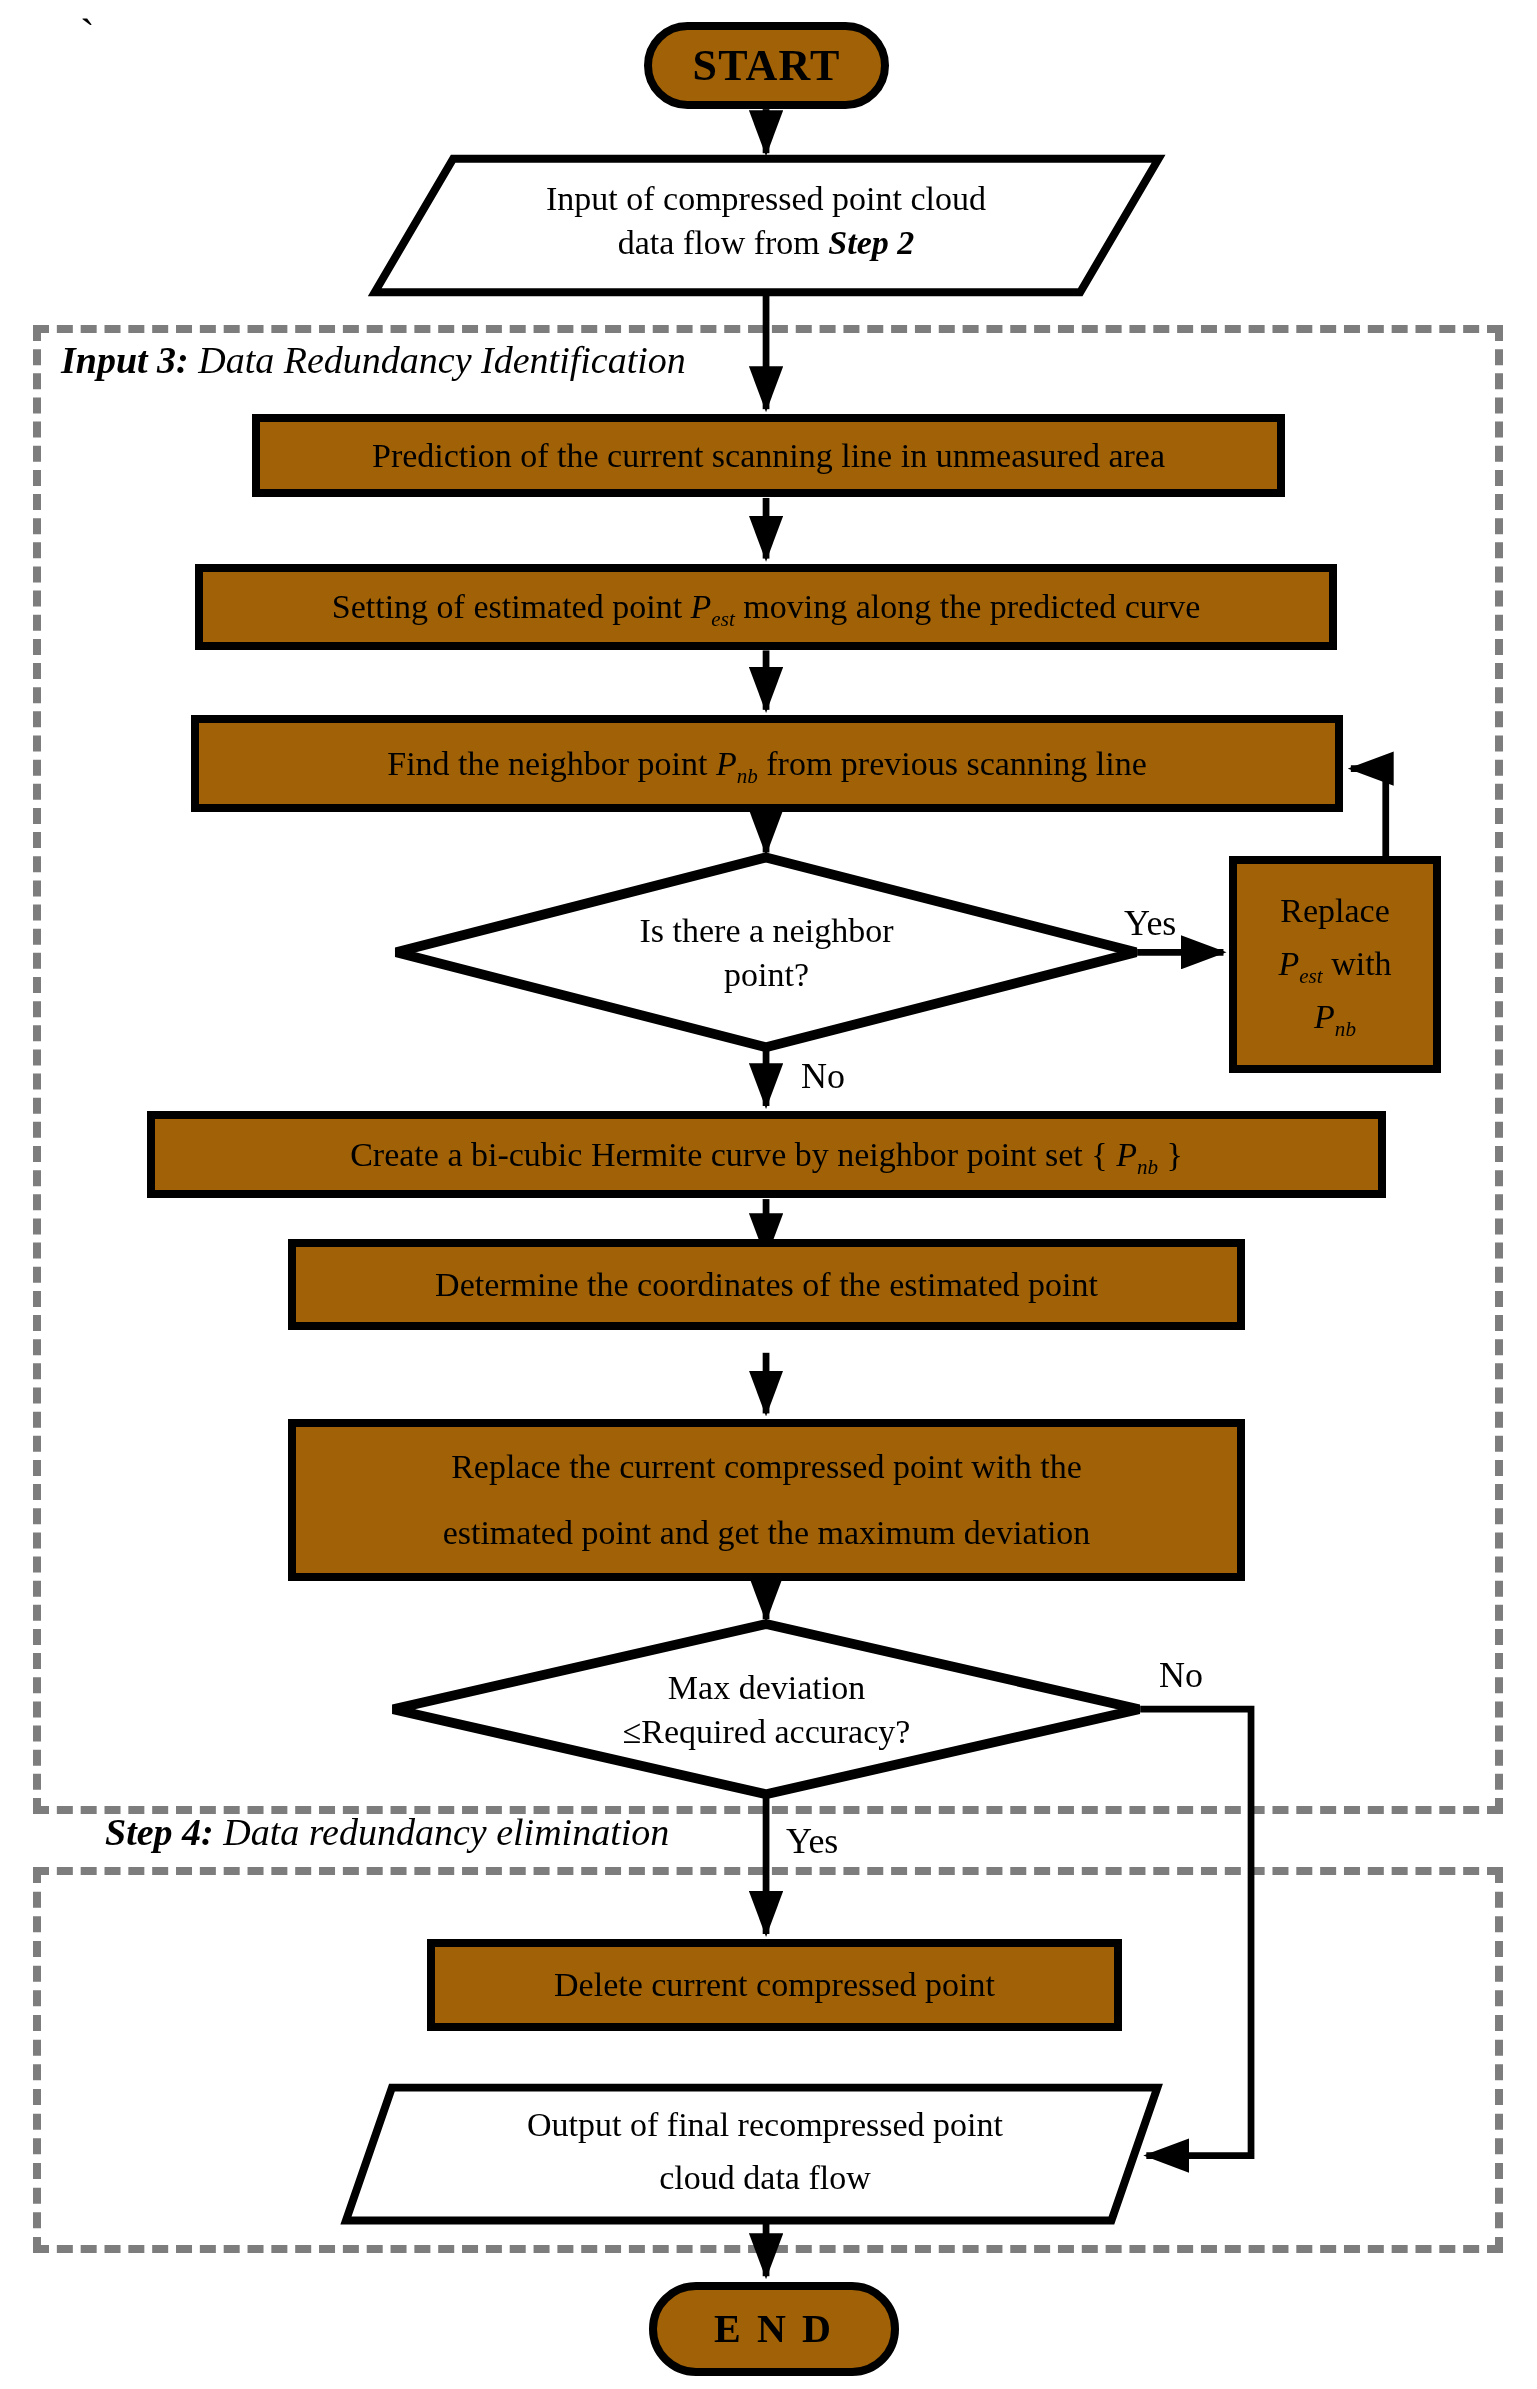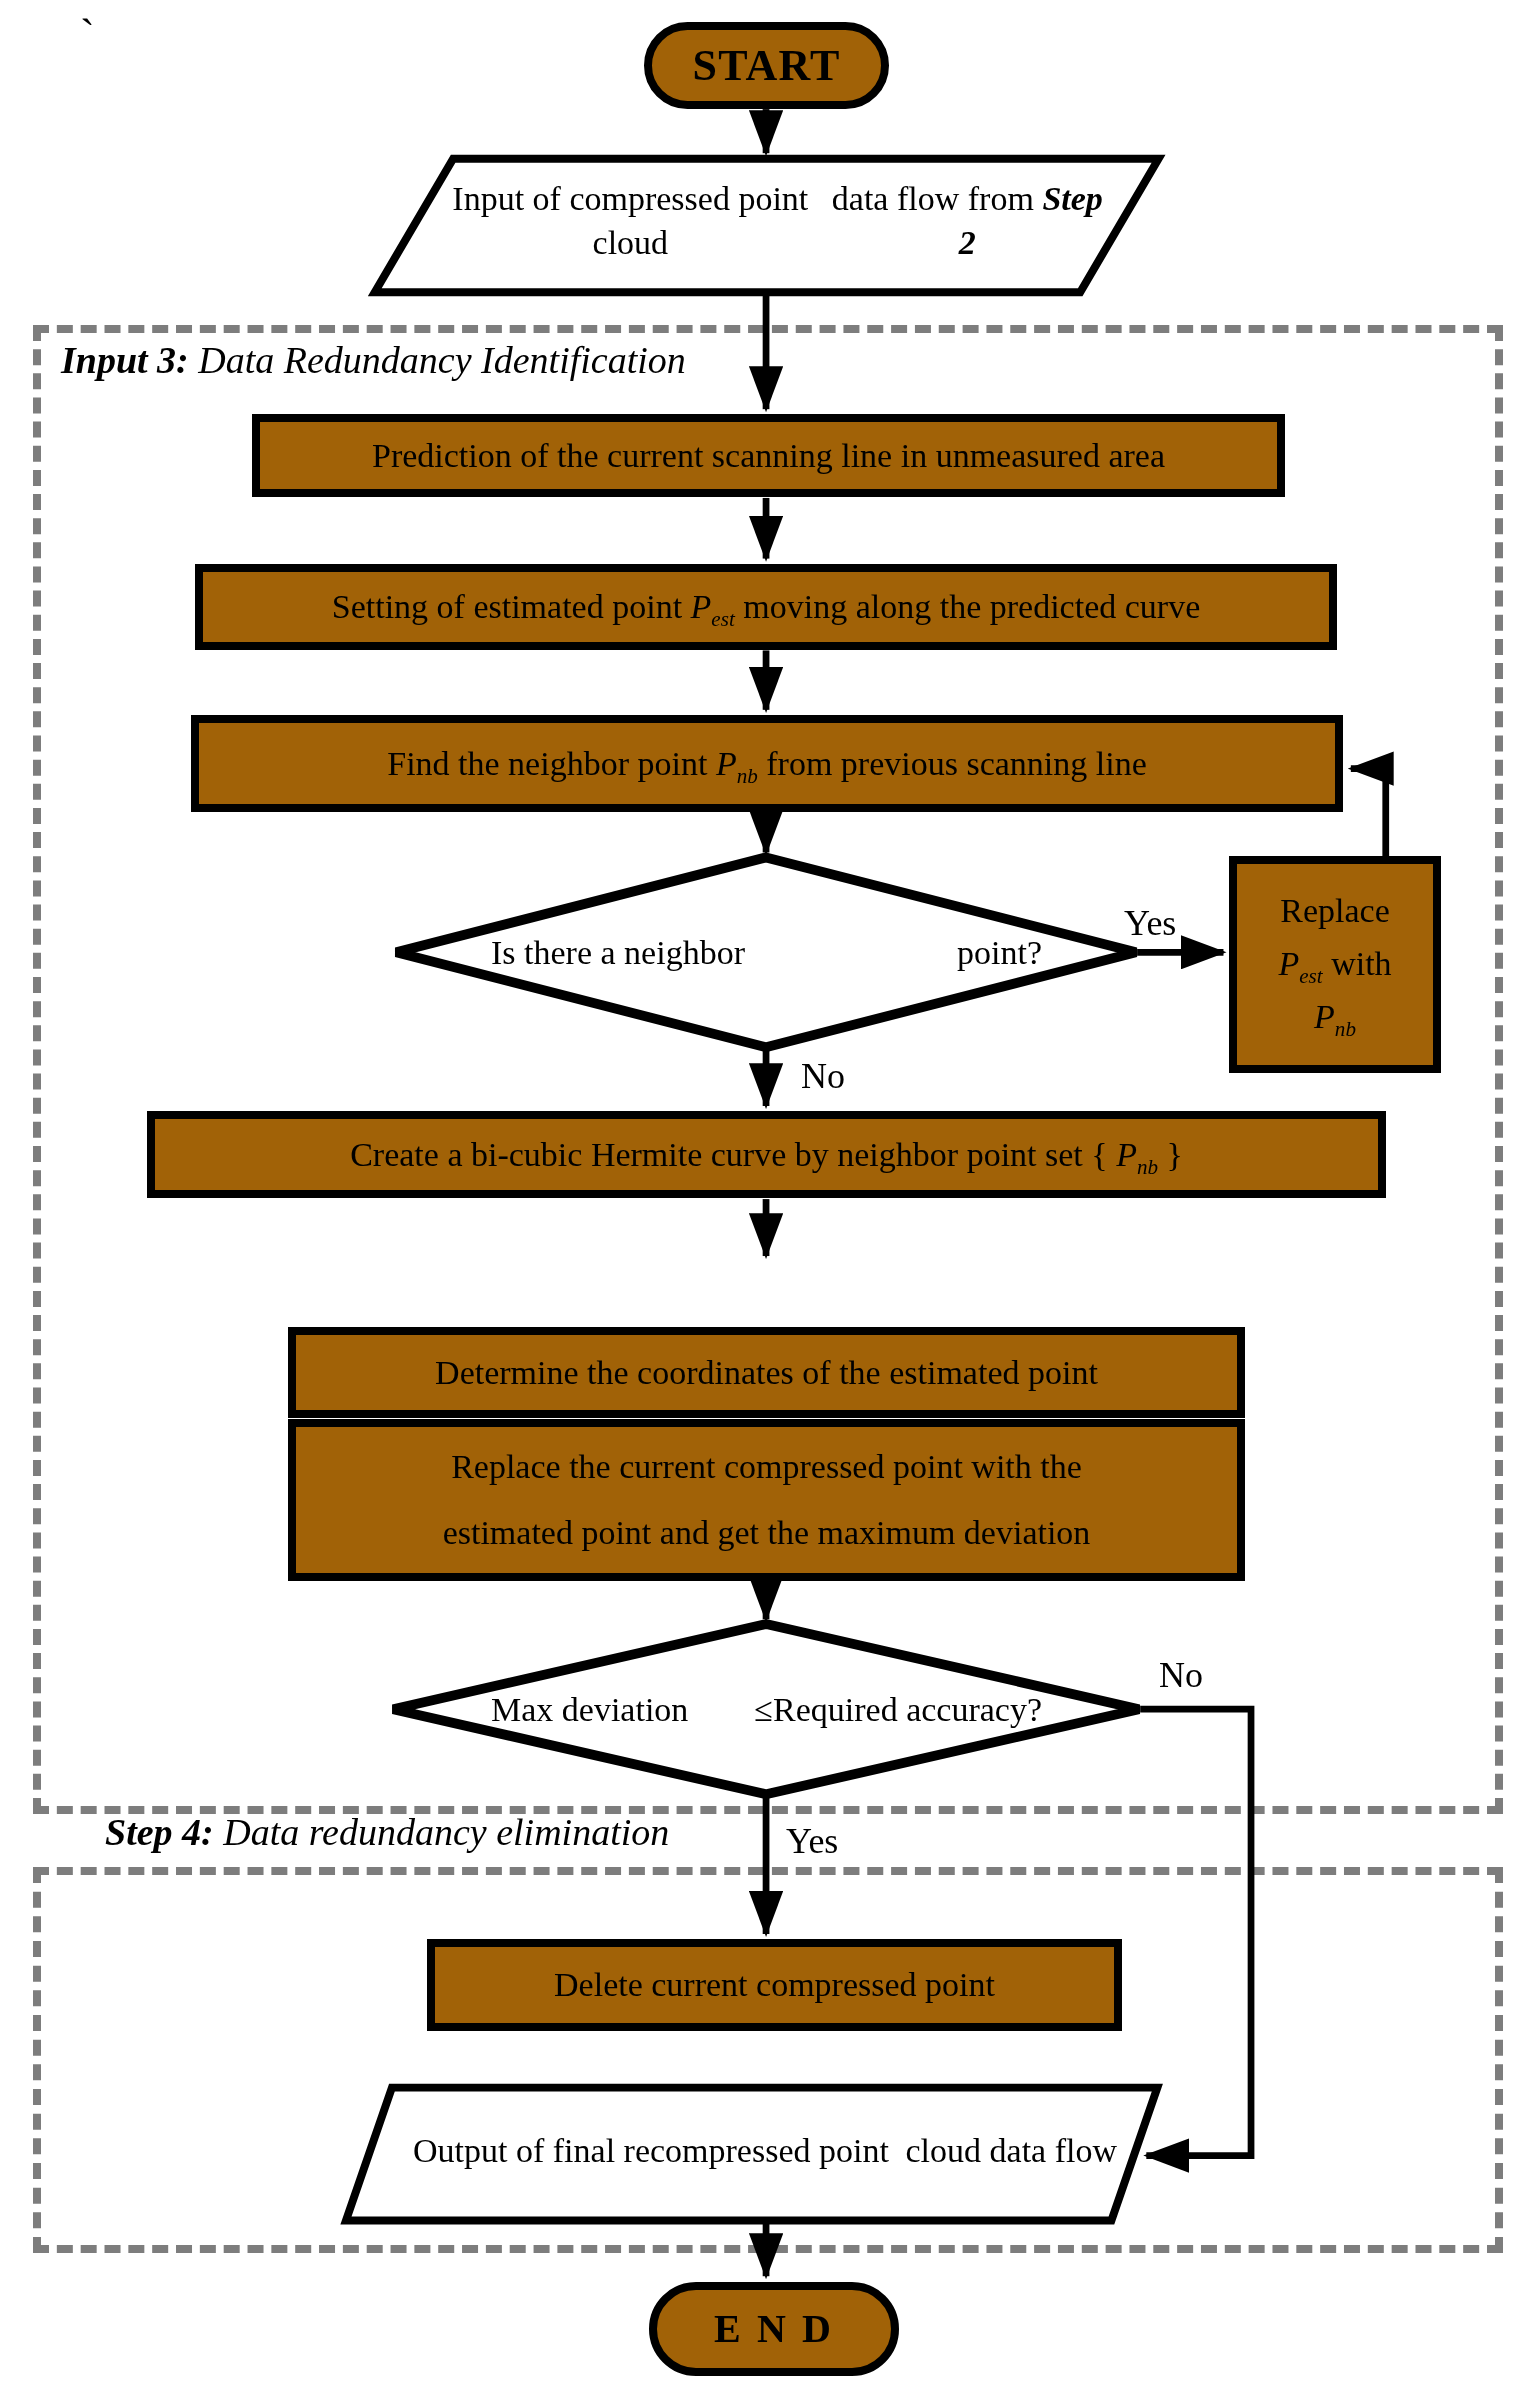--- a/index.html
+++ b/index.html
@@ -4,21 +4,21 @@
 <style>
   html,body{margin:0;padding:0;background:#ffffff;}
   #canvas{position:relative;width:1537px;height:2389px;background:#ffffff;overflow:hidden;
           font-family:"Liberation Serif","DejaVu Serif",serif;color:#000;}
   .region{position:absolute;border:8px dashed #7d7d7d;box-sizing:border-box;z-index:1;background:transparent;}
   svg.layer{position:absolute;left:0;top:0;z-index:2;}
   .box{position:absolute;border:8px solid #000;background:#a16207;box-sizing:border-box;
        display:flex;align-items:center;justify-content:center;text-align:center;
        font-size:34px;line-height:1.22;z-index:3;}
   .stadium{border-radius:50px;font-weight:bold;}
-  .overlayText{position:absolute;display:flex;flex-direction:row;align-items:center;justify-content:space-between;
+  .overlayText{position:absolute;display:flex;flex-direction:column;align-items:center;justify-content:center;
        text-align:center;font-size:34px;line-height:1.28;z-index:3;}
   .lbl{position:absolute;white-space:nowrap;font-size:36px;z-index:4;}
   .stepLabel{position:absolute;white-space:nowrap;font-size:38px;font-style:italic;z-index:4;}
   .stepLabel .b{font-weight:bold;}
   i.v{font-style:italic;}
   sub{font-style:italic;font-size:0.62em;line-height:0;}
   .t{display:block;}
   #start-node{font-size:44px;letter-spacing:1.2px;}
   #end-node{font-size:40px;letter-spacing:3.1px;}
   #tick{position:absolute;font-size:44px;z-index:4;}
@@ -104,21 +104,21 @@
       <span class="t">Replace</span>
       <span class="t"><i class="v">P</i><sub>est</sub><span> with</span></span>
       <span class="t"><i class="v">P</i><sub>nb</sub></span>
     </span>
   </div>
 
   <div class="box" style="left:147px;top:1111px;width:1239px;height:87px;">
     <span><span>Create a bi-cubic Hermite curve by neighbor point set { </span><i class="v">P</i><sub>nb</sub><span> }</span></span>
   </div>
 
-  <div class="box" style="left:288px;top:1327px;width:957px;height:91px;">
+  <div class="box" style="left:288px;top:1239px;width:957px;height:91px;">
     <span>Determine the coordinates of the estimated point</span>
   </div>
 
   <div class="box" style="left:288px;top:1419px;width:957px;height:162px;line-height:1.95;">
     <span>
       <span class="t">Replace the current compressed point with the</span>
       <span class="t">estimated point and get the maximum deviation</span>
     </span>
   </div>
 

